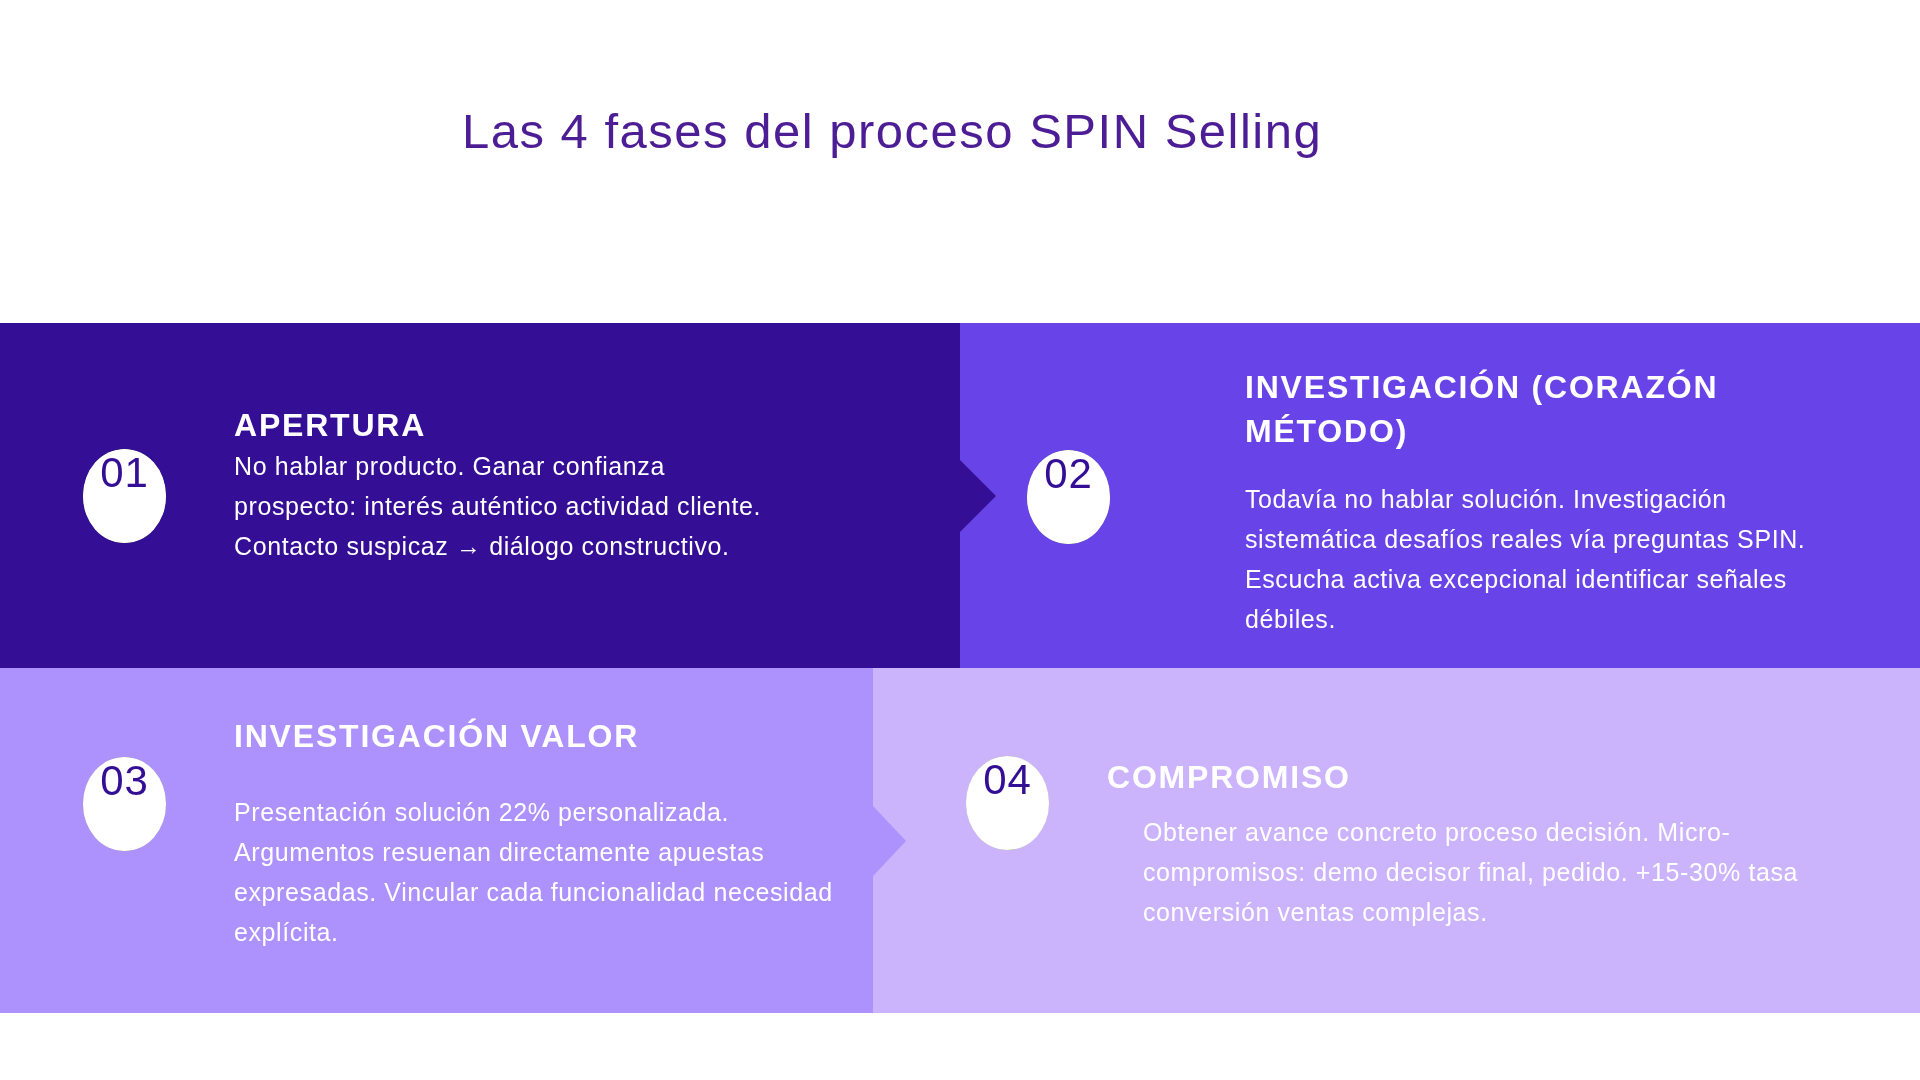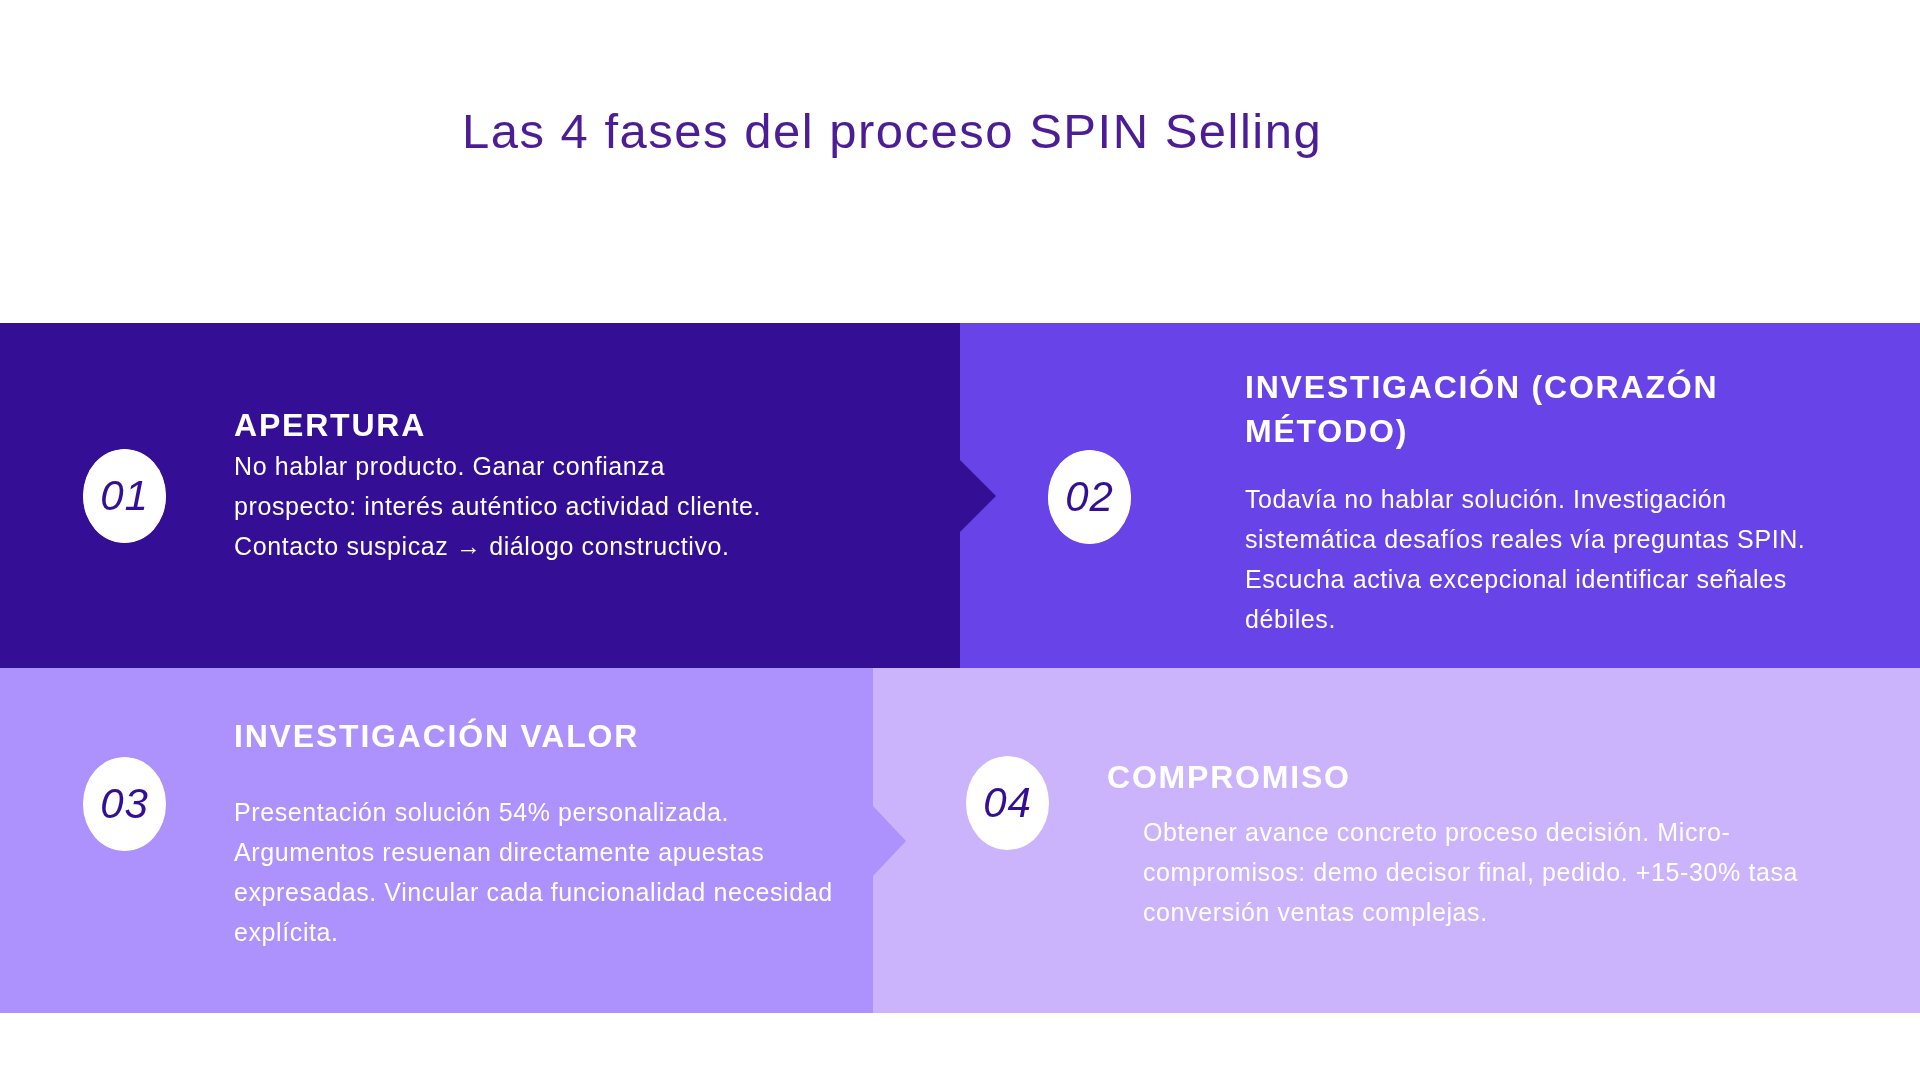--- a/index.html
+++ b/index.html
@@ -21,32 +21,32 @@
 
     .arrow {
       position: absolute; width: 0; height: 0; z-index: 3;
       border-top: 36px solid transparent; border-bottom: 36px solid transparent;
     }
     .arrow1 { left: 960px; top: 460px; border-left: 36px solid #340f96; }
     .arrow2 { left: 873px; top: 806px; border-top-width: 35px; border-bottom-width: 35px; border-left: 33px solid #ad91fc; }
 
     .badge {
       position: absolute; width: 83px; height: 94px; z-index: 4;
-      background: #c4b5fd;
+      background: #84cc16;
       border-radius: 50% / 50%;
       clip-path: inset(0 0 0 0 round 42px / 47px);
-      display: flex; align-items: center; justify-content: center; font-style: italic;
+      display: flex; align-items: flex-start; justify-content: center;
     }
     .badge::before {
       content: ""; position: absolute; left: -6px; top: 0; width: 95px; height: 94px;
       border-radius: 50%; background: #fff; z-index: -1;
     }
     .badge-num { font-size: 42px; color: #340f96; font-weight: 400; letter-spacing: 1px; position: relative; }
     .b1 { left: 83px; top: 449px; }
-    .b2 { left: 1048px; top: 450px; }
+    .b2 { left: 1027px; top: 450px; }
     .b3 { left: 83px; top: 757px; }
     .b4 { left: 966px; top: 756px; }
 
     .heading {
       position: absolute; color: #ffffff; font-weight: 700;
       font-size: 32px; letter-spacing: 1.8px; line-height: 44px; z-index: 4;
     }
     .body-text {
       position: absolute; color: #ffffff; font-size: 25px; line-height: 40px;
       letter-spacing: 0.6px; z-index: 4;
@@ -82,19 +82,19 @@
 <div class="badge b2">
   <span class="badge-num">02</span>
 </div>
 <div class="heading h2">INVESTIGACIÓN (CORAZÓN MÉTODO)</div>
 <div class="body-text t2">Todavía no hablar solución. Investigación sistemática desafíos reales vía preguntas SPIN. Escucha activa excepcional identificar señales débiles.</div>
 
 <div class="badge b3">
   <span class="badge-num">03</span>
 </div>
 <div class="heading h3">INVESTIGACIÓN VALOR</div>
-<div class="body-text t3">Presentación solución 54% personalizada. Argumentos resuenan directamente apuestas expresadas. Vincular cada funcionalidad necesidad explícita.</div>
+<div class="body-text t3">Presentación solución 22% personalizada. Argumentos resuenan directamente apuestas expresadas. Vincular cada funcionalidad necesidad explícita.</div>
 
 <div class="badge b4">
   <span class="badge-num">04</span>
 </div>
 <div class="heading h4">COMPROMISO</div>
 <div class="body-text t4">Obtener avance concreto proceso decisión. Micro-compromisos: demo decisor final, pedido. +15-30% tasa conversión ventas complejas.</div>
 
 </body></html>

